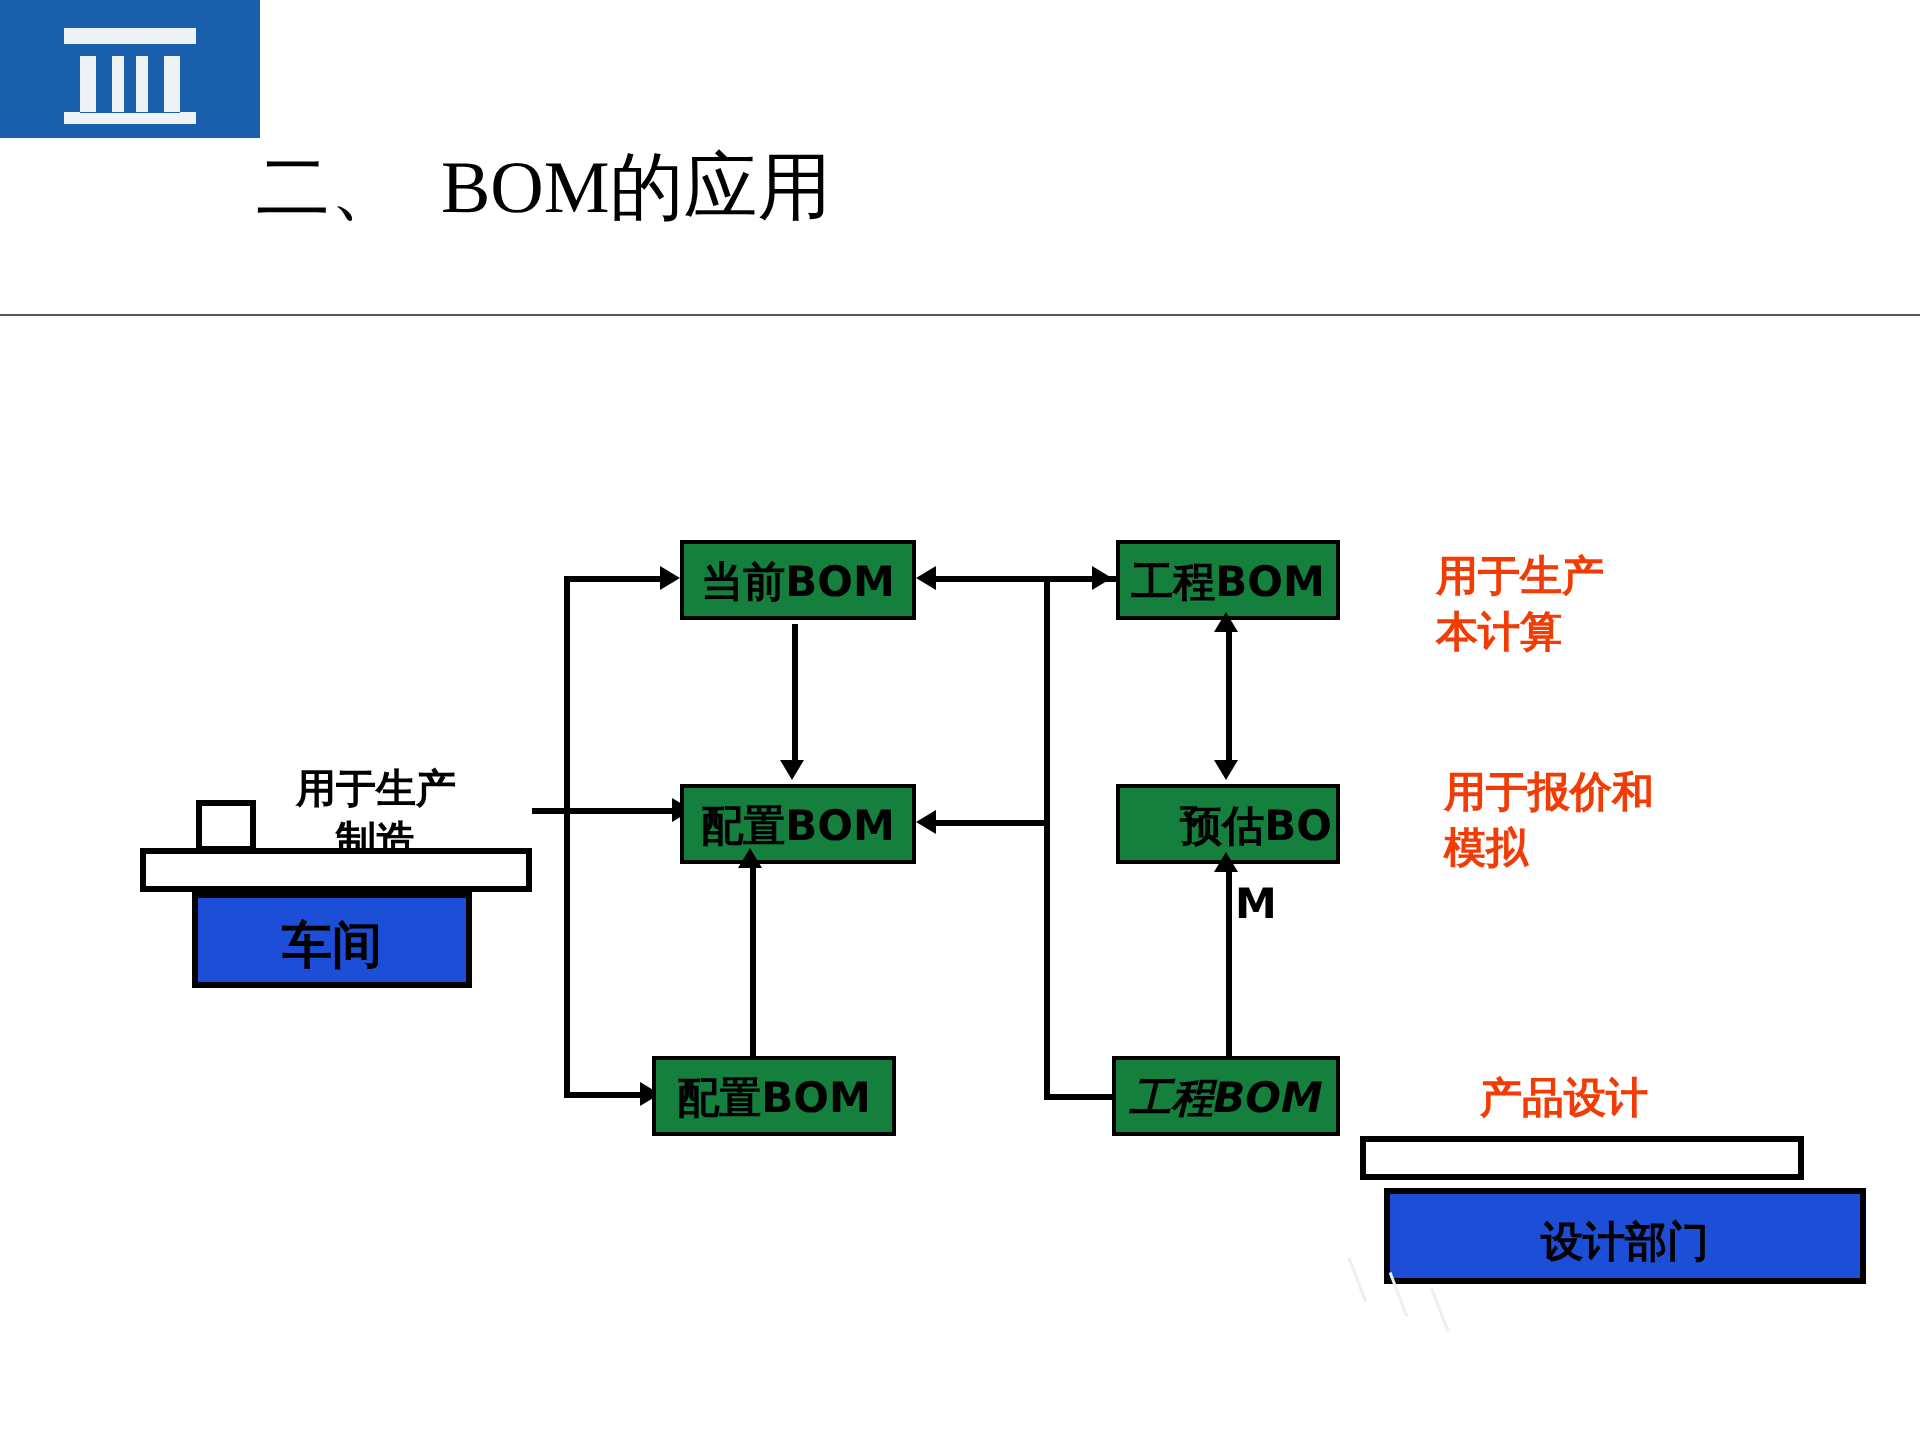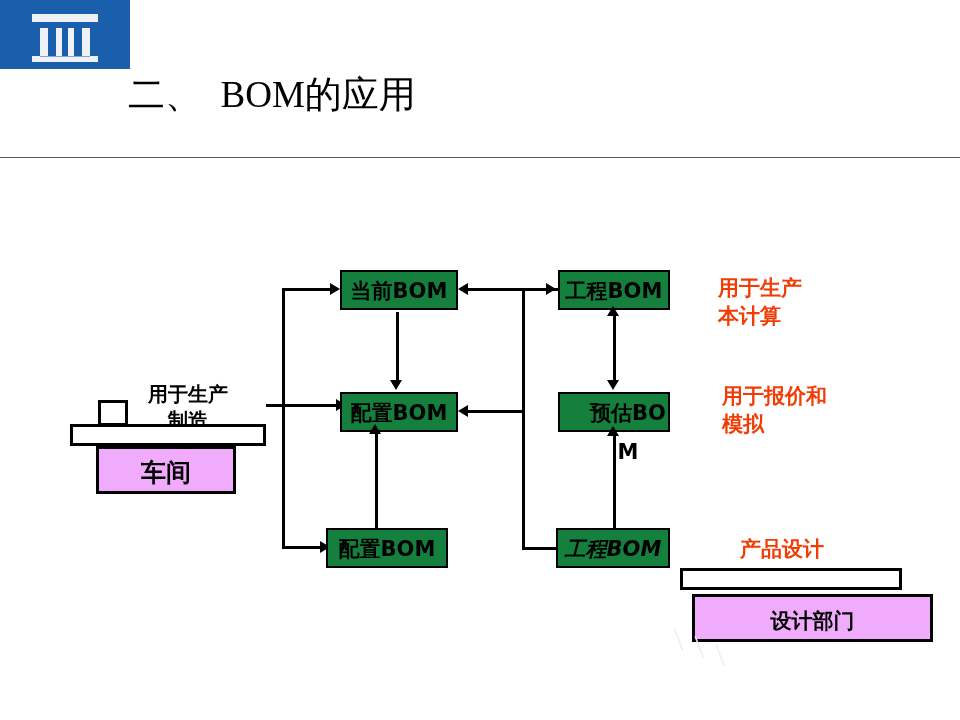--- a/index.html
+++ b/index.html
@@ -137,21 +137,21 @@
   .plant-bar {
     position: absolute;
     box-sizing: border-box;
     border: 3px solid #000000;
     background: #ffffff;
   }
   .plant-body {
     position: absolute;
     box-sizing: border-box;
     border: 3px solid #000000;
-    background: #f0abfc;
+    background: #1d4ed8;
     font-family: "DejaVu Sans", "Liberation Sans", sans-serif;
     font-weight: bold;
     font-size: 25px;
     color: #000000;
     text-align: center;
     line-height: 48px;
   }
   .plant-chimney {
     position: absolute;
     box-sizing: border-box;

